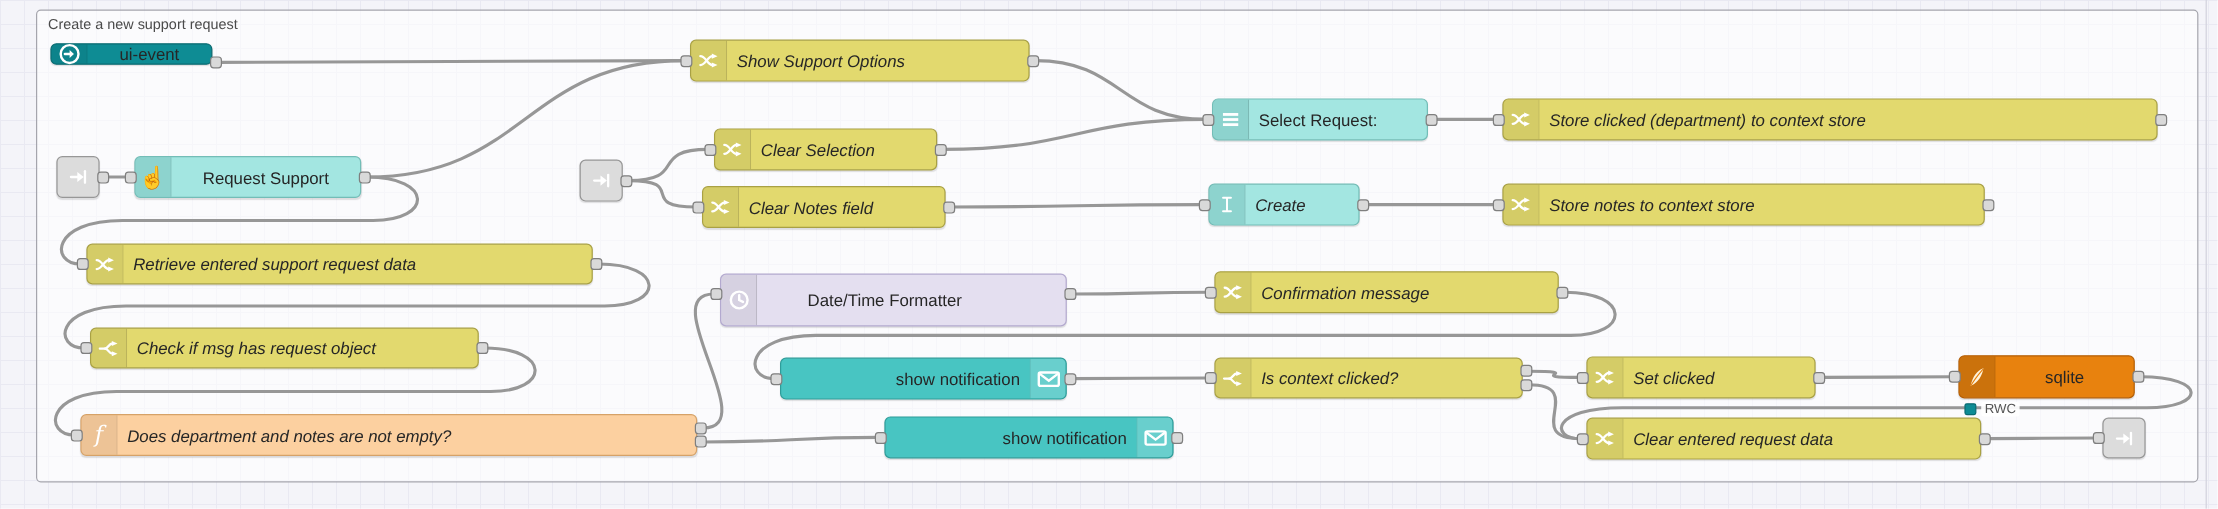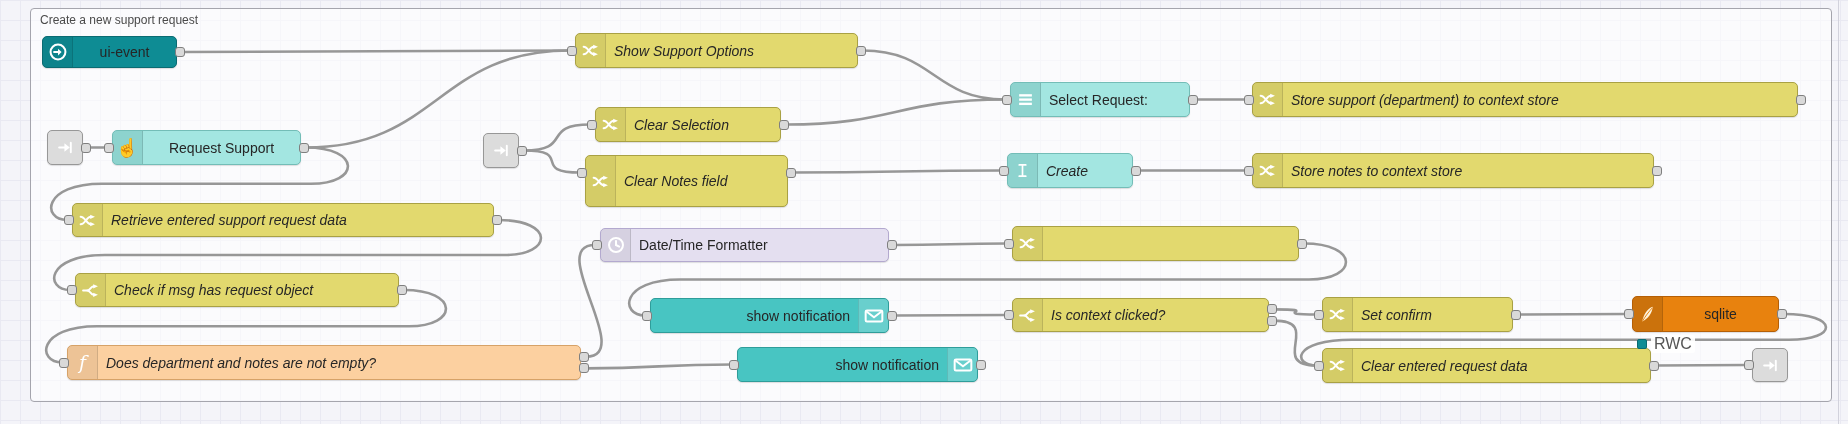--- a/index.html
+++ b/index.html
@@ -54,21 +54,21 @@
   .node .lbl.right  { justify-content:flex-end; }
   .node .lbl.it { font-style:italic; }
   .port {
     position:absolute; width:10px; height:10px; border-radius:3px;
     background:#d9d9d9; border:1px solid #7f7f7f; z-index:4;
   }
   .fglyph { font-family:"DejaVu Serif", serif; font-style:italic; font-size:19px; color:#fff; line-height:1; }
   .handglyph { font-size:18px; color:#fff; line-height:1; }
   .status-badge { position:absolute; z-index:5; display:flex; align-items:center; }
   .status-square { width:10px; height:10px; background:#0e8c94; border:1px solid #0a6b72; border-radius:2px; margin-right:4px; }
-  .status-text { font-size:16px; color:#555; background:rgba(255,255,255,0.92); padding:0 3px; border-radius:2px; }
+  .status-text { font-size:11px; color:#555; background:rgba(255,255,255,0.92); padding:0 3px; border-radius:2px; }
 </style>
 </head>
 <body>
 
 <div id="canvas">
   <div class="group-box"></div>
   <div class="group-label">Create a new support request</div>
   <svg id="wires" width="1848" height="424">
       <path d="M182,52 C376,52 376,50.5 570,50.5" stroke="#979797" stroke-width="2.6" fill="none" stroke-linecap="round"></path>
       <path d="M306,147.5 C438,147.5 438,50.5 570,50.5" stroke="#979797" stroke-width="2.6" fill="none" stroke-linecap="round"></path>
@@ -98,21 +98,21 @@
       <div class="node link-node" style="left: 47px; top: 130px; width: 36px; height: 35px; background: rgb(220, 220, 220); border-color: rgb(151, 151, 151);">
         <span class="iconbox">
           <svg width="17" height="17" viewBox="0 0 16 16">
             <path d="M2 8 H8" stroke="#fff" stroke-width="1.8" fill="none" stroke-linecap="round"></path>
             <path d="M7 4 L12 8 L7 12 Z" fill="#fff"></path>
             <path d="M13 3.5 V12.5" stroke="#fff" stroke-width="1.8" fill="none" stroke-linecap="round"></path>
           </svg>
         </span>
       </div>
       <div class="port" style="left: 81px; top: 142.5px;"></div>
-      <div class="node" style="left: 42px; top: 36px; width: 135px; height: 32px; background: rgb(14, 140, 148); border-color: rgb(10, 107, 114);">
+      <div class="node" style="left: 42px; top: 36px; width: 135px; height: 18px; background: rgb(14, 140, 148); border-color: rgb(10, 107, 114);">
         <span class="iconbox">
           <svg width="18" height="18" viewBox="0 0 16 16">
             <circle cx="8" cy="8" r="6.6" stroke="#fff" stroke-width="1.8" fill="none" stroke-linecap="round"></circle>
             <path d="M4.5 8 H9" stroke="#fff" stroke-width="1.8" fill="none" stroke-linecap="round"></path>
             <path d="M8 5 L11.2 8 L8 11 Z" fill="#fff"></path>
           </svg>
         </span>
         <span class="lbl center">ui-event</span>
       </div>
       <div class="port" style="left: 175px; top: 47px;"></div>
@@ -153,21 +153,21 @@
             <path d="M1.5 4.5 C6 4.5 7 11.5 11 11.5" stroke="#fff" stroke-width="1.8" fill="none" stroke-linecap="round"></path>
             <path d="M1.5 11.5 C6 11.5 7 4.5 11 4.5" stroke="#fff" stroke-width="1.8" fill="none" stroke-linecap="round"></path>
             <path d="M10.5 2.5 L15 4.5 L10.5 6.5 Z" fill="#fff"></path>
             <path d="M10.5 9.5 L15 11.5 L10.5 13.5 Z" fill="#fff"></path>
           </svg>
         </span>
         <span class="lbl left it">Clear Selection</span>
       </div>
       <div class="port" style="left: 587px; top: 119.5px;"></div>
       <div class="port" style="left: 779px; top: 119.5px;"></div>
-      <div class="node" style="left: 585px; top: 155px; width: 203px; height: 52px; background: rgb(226, 217, 110); border-color: rgb(169, 161, 68);">
+      <div class="node" style="left: 585px; top: 155px; width: 203px; height: 35px; background: rgb(226, 217, 110); border-color: rgb(169, 161, 68);">
         <span class="iconbox">
           <svg width="17" height="17" viewBox="0 0 16 16">
             <path d="M1.5 4.5 C6 4.5 7 11.5 11 11.5" stroke="#fff" stroke-width="1.8" fill="none" stroke-linecap="round"></path>
             <path d="M1.5 11.5 C6 11.5 7 4.5 11 4.5" stroke="#fff" stroke-width="1.8" fill="none" stroke-linecap="round"></path>
             <path d="M10.5 2.5 L15 4.5 L10.5 6.5 Z" fill="#fff"></path>
             <path d="M10.5 9.5 L15 11.5 L10.5 13.5 Z" fill="#fff"></path>
           </svg>
         </span>
         <span class="lbl left it">Clear Notes field</span>
       </div>
@@ -197,21 +197,21 @@
       <div class="port" style="left: 1131px; top: 165.5px;"></div>
       <div class="node" style="left: 1252px; top: 82px; width: 546px; height: 35px; background: rgb(226, 217, 110); border-color: rgb(169, 161, 68);">
         <span class="iconbox">
           <svg width="17" height="17" viewBox="0 0 16 16">
             <path d="M1.5 4.5 C6 4.5 7 11.5 11 11.5" stroke="#fff" stroke-width="1.8" fill="none" stroke-linecap="round"></path>
             <path d="M1.5 11.5 C6 11.5 7 4.5 11 4.5" stroke="#fff" stroke-width="1.8" fill="none" stroke-linecap="round"></path>
             <path d="M10.5 2.5 L15 4.5 L10.5 6.5 Z" fill="#fff"></path>
             <path d="M10.5 9.5 L15 11.5 L10.5 13.5 Z" fill="#fff"></path>
           </svg>
         </span>
-        <span class="lbl left it">Store support (department) to context store</span>
+        <span class="lbl left it">Store clicked (department) to context store</span>
       </div>
       <div class="port" style="left: 1244px; top: 94.5px;"></div>
       <div class="port" style="left: 1796px; top: 94.5px;"></div>
       <div class="node" style="left: 1252px; top: 153px; width: 402px; height: 35px; background: rgb(226, 217, 110); border-color: rgb(169, 161, 68);">
         <span class="iconbox">
           <svg width="17" height="17" viewBox="0 0 16 16">
             <path d="M1.5 4.5 C6 4.5 7 11.5 11 11.5" stroke="#fff" stroke-width="1.8" fill="none" stroke-linecap="round"></path>
             <path d="M1.5 11.5 C6 11.5 7 4.5 11 4.5" stroke="#fff" stroke-width="1.8" fill="none" stroke-linecap="round"></path>
             <path d="M10.5 2.5 L15 4.5 L10.5 6.5 Z" fill="#fff"></path>
             <path d="M10.5 9.5 L15 11.5 L10.5 13.5 Z" fill="#fff"></path>
@@ -227,40 +227,41 @@
             <path d="M1.5 4.5 C6 4.5 7 11.5 11 11.5" stroke="#fff" stroke-width="1.8" fill="none" stroke-linecap="round"></path>
             <path d="M1.5 11.5 C6 11.5 7 4.5 11 4.5" stroke="#fff" stroke-width="1.8" fill="none" stroke-linecap="round"></path>
             <path d="M10.5 2.5 L15 4.5 L10.5 6.5 Z" fill="#fff"></path>
             <path d="M10.5 9.5 L15 11.5 L10.5 13.5 Z" fill="#fff"></path>
           </svg>
         </span>
         <span class="lbl left it">Retrieve entered support request data</span>
       </div>
       <div class="port" style="left: 64px; top: 215px;"></div>
       <div class="port" style="left: 492px; top: 215px;"></div>
-      <div class="node" style="left: 600px; top: 228px; width: 289px; height: 34px; background: rgb(228, 223, 240); border-color: rgb(179, 169, 207);">
+      <div class="node" style="left: 600px; top: 228px; width: 289px; height: 44px; background: rgb(228, 223, 240); border-color: rgb(179, 169, 207); gap: 34px;">
         <span class="iconbox">
           <svg width="18" height="18" viewBox="0 0 16 16">
             <circle cx="8" cy="8" r="6.2" stroke="#fff" stroke-width="1.8" fill="none" stroke-linecap="round"></circle>
             <path d="M8 4.5 V8 L10.8 9.4" stroke="#fff" stroke-width="1.8" fill="none" stroke-linecap="round"></path>
           </svg>
         </span>
         <span class="lbl left">Date/Time Formatter</span>
       </div>
       <div class="port" style="left: 592px; top: 240px;"></div>
       <div class="port" style="left: 887px; top: 240px;"></div>
       <div class="node" style="left: 1012px; top: 226px; width: 287px; height: 35px; background: rgb(226, 217, 110); border-color: rgb(169, 161, 68);">
         <span class="iconbox">
           <svg width="17" height="17" viewBox="0 0 16 16">
             <path d="M1.5 4.5 C6 4.5 7 11.5 11 11.5" stroke="#fff" stroke-width="1.8" fill="none" stroke-linecap="round"></path>
             <path d="M1.5 11.5 C6 11.5 7 4.5 11 4.5" stroke="#fff" stroke-width="1.8" fill="none" stroke-linecap="round"></path>
             <path d="M10.5 2.5 L15 4.5 L10.5 6.5 Z" fill="#fff"></path>
             <path d="M10.5 9.5 L15 11.5 L10.5 13.5 Z" fill="#fff"></path>
           </svg>
         </span>
+        <span class="lbl left it">Confirmation message</span>
       </div>
       <div class="port" style="left: 1004px; top: 238.5px;"></div>
       <div class="port" style="left: 1297px; top: 238.5px;"></div>
       <div class="node" style="left: 75px; top: 273px; width: 324px; height: 34px; background: rgb(226, 217, 110); border-color: rgb(169, 161, 68);">
         <span class="iconbox">
           <svg width="17" height="17" viewBox="0 0 16 16">
             <path d="M1 8 H5 C8 8 8 4 11 4" stroke="#fff" stroke-width="1.8" fill="none" stroke-linecap="round"></path>
             <path d="M5 8 C8 8 8 12 11 12" stroke="#fff" stroke-width="1.8" fill="none" stroke-linecap="round"></path>
             <path d="M10.5 2 L15 4 L10.5 6 Z" fill="#fff"></path>
             <path d="M10.5 10 L15 12 L10.5 14 Z" fill="#fff"></path>
@@ -306,21 +307,21 @@
       <div class="port" style="left: 1267px; top: 315.667px;"></div>
       <div class="node" style="left: 1322px; top: 297px; width: 191px; height: 35px; background: rgb(226, 217, 110); border-color: rgb(169, 161, 68);">
         <span class="iconbox">
           <svg width="17" height="17" viewBox="0 0 16 16">
             <path d="M1.5 4.5 C6 4.5 7 11.5 11 11.5" stroke="#fff" stroke-width="1.8" fill="none" stroke-linecap="round"></path>
             <path d="M1.5 11.5 C6 11.5 7 4.5 11 4.5" stroke="#fff" stroke-width="1.8" fill="none" stroke-linecap="round"></path>
             <path d="M10.5 2.5 L15 4.5 L10.5 6.5 Z" fill="#fff"></path>
             <path d="M10.5 9.5 L15 11.5 L10.5 13.5 Z" fill="#fff"></path>
           </svg>
         </span>
-        <span class="lbl left it">Set confirm</span>
+        <span class="lbl left it">Set clicked</span>
       </div>
       <div class="port" style="left: 1314px; top: 309.5px;"></div>
       <div class="port" style="left: 1511px; top: 309.5px;"></div>
       <div class="node sqlite" style="left: 1632px; top: 296px; width: 147px; height: 36px; background: rgb(232, 130, 14); border-color: rgb(181, 95, 6);">
         <span class="iconbox">
           <svg width="17" height="19" viewBox="0 0 16 16">
             <path d="M13 0.8 C7.8 2.6 4.6 7.4 3 14.6 C9 11.8 12 7 13 0.8 Z" fill="#fdf3dd"></path>
             <path d="M3.2 14.4 C6 9.4 9.4 5.4 12.6 1.6" stroke="#e8820e" stroke-width="0.9" fill="none"></path>
           </svg>
         </span>

